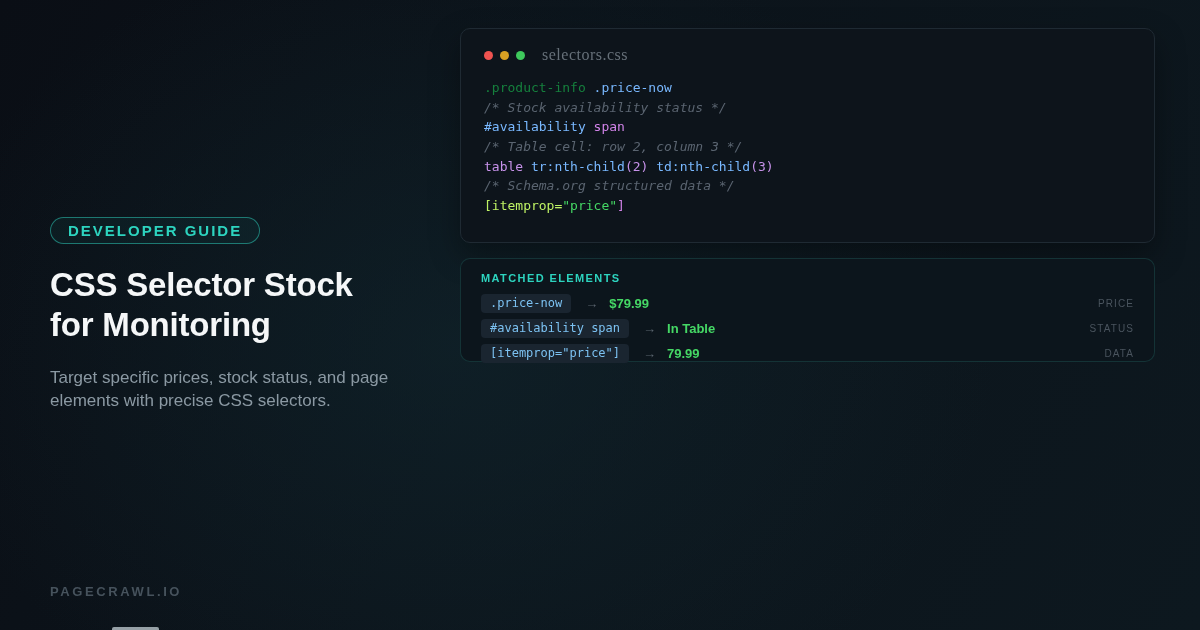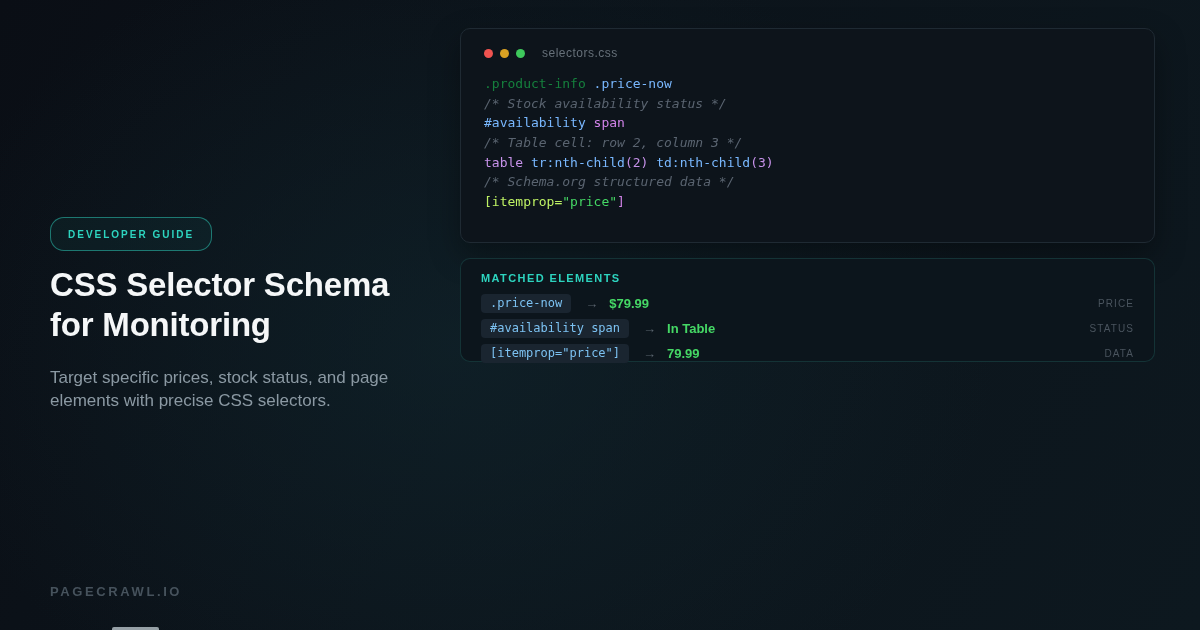--- a/index.html
+++ b/index.html
@@ -7,25 +7,25 @@
   .canvas {
     position:relative; width:1200px; height:630px; overflow:hidden;
     background:
       radial-gradient(900px 700px at 38% 55%, rgba(17,40,48,.55) 0%, rgba(17,40,48,0) 60%),
       linear-gradient(118deg, #0a0e15 0%, #0c141b 45%, #0d181f 100%);
     font-family:"Liberation Sans", sans-serif;
   }
 
   
   .badge {
-    position:absolute; left:50px; top:217px; height:34px;
+    position:absolute; left:50px; top:217px; height:27px;
     display:inline-flex; align-items:center; padding:0 17px;
     border:1px solid rgba(45,212,191,.5); border-radius:14px;
     background:rgba(45,212,191,.05);
-    font-size:10px; font-weight:bold; letter-spacing:2px;
+    font-size:15px; font-weight:bold; letter-spacing:2px;
   }
   .title {
     position:absolute; left:50px; top:265px; width:420px;
     font-size:33px; line-height:1.2; font-weight:bold; letter-spacing:-.2px;
     color:#f5f7f8;
   }
   .subtitle {
     position:absolute; left:50px; top:366px; width:360px;
     font-size:17px; line-height:1.38; color:#8b99a3;
   }
@@ -43,22 +43,22 @@
     position:absolute; left:460px; top:28px; width:695px; height:215px;
     background:#0d141b; border:1px solid #1f2a33; border-radius:10px;
     box-shadow:0 12px 30px rgba(0,0,0,.35);
   }
   .editor-header {
     display:flex; align-items:center; padding:17px 23px 4px 23px;
   }
   .dots { display:flex; gap:7px; align-items:center; }
   .dot { width:9px; height:9px; border-radius:50%; display:inline-block; }
   .filename {
-    margin-left:17px; font-family:Liberation Sans, sans-serif;
-    font-size:12px; letter-spacing:.5px; color:#667079;
+    margin-left:17px; font-family:Liberation Serif, serif;
+    font-size:16px; letter-spacing:.5px; color:#667079;
   }
   .code-area {
     padding:10px 23px 0 23px;
     font-family:"DejaVu Sans Mono", monospace; font-size:13px;
   }
   .code-line { height:19.7px; line-height:19.7px; white-space:pre; }
   .tk-comment { font-style:italic; }
 
   
   .panel {
@@ -83,21 +83,21 @@
 </head>
 <body>
 
 <div class="canvas">
 
   <div class="badge">
     <span style="color: rgb(45, 212, 191);">DEVELOPER GUIDE</span>
   </div>
 
   <h1 class="title">
-    <span>CSS Selector Schema</span><br>
+    <span>CSS Selector Stock</span><br>
     <span>for Monitoring</span>
   </h1>
 
   <p class="subtitle">Target specific prices, stock status, and page<br>elements with precise CSS selectors.</p>
 
   <div class="brand">PAGECRAWL.IO</div>
   <div class="bottom-strip"></div>
 
   <div class="editor">
     <div class="editor-header">

